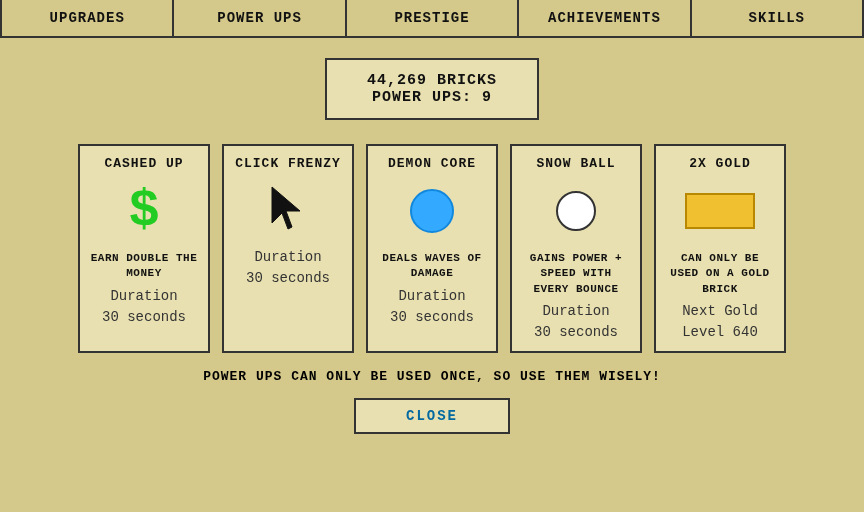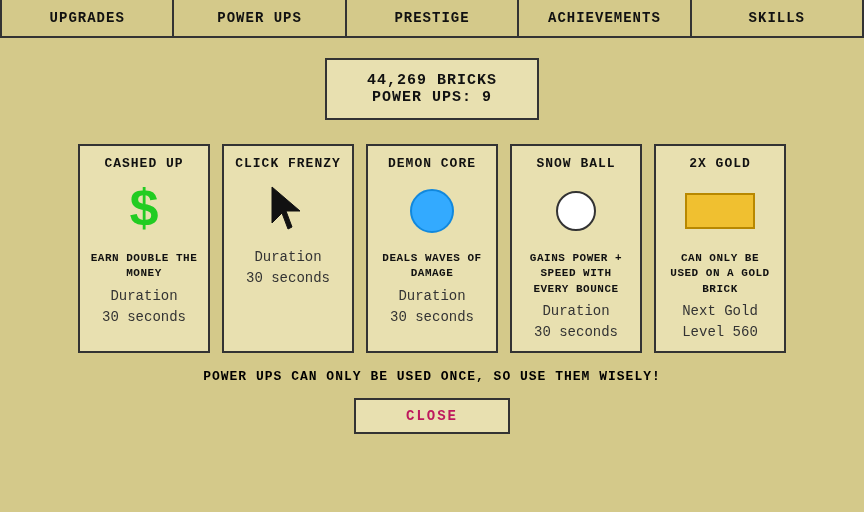--- a/index.html
+++ b/index.html
@@ -156,21 +156,21 @@
     
     .close-btn {
       border: 2px solid #333;
       background: #e8e0b0;
       padding: 8px 50px;
       font-size: 14px;
       font-weight: bold;
       letter-spacing: 2px;
       text-transform: uppercase;
       cursor: pointer;
-      color: #be185d;
+      color: #0369a1;
       font-family: 'Courier New', Courier, monospace;
     }
   </style>
 </head>
 <body>
 
 <div class="top-nav">
   <div class="nav-item">UPGRADES</div>
   <div class="nav-item">POWER UPS</div>
   <div class="nav-item">PRESTIGE</div>
@@ -237,21 +237,21 @@
     </div>
 
     <div class="powerup-card">
       <div class="powerup-title">2X GOLD</div>
       <div class="powerup-icon-area">
         <div class="gold-rect"></div>
       </div>
       <div class="powerup-desc">CAN ONLY BE USED ON A GOLD BRICK</div>
       <div class="powerup-footer">
         <span>Next Gold</span><br>
-        <span>Level 560</span>
+        <span>Level 640</span>
       </div>
     </div>
 
   </div>
 
   <div class="bottom-text">POWER UPS CAN ONLY BE USED ONCE, SO USE THEM WISELY!</div>
 
   <button class="close-btn">CLOSE</button>
 
 </div>

